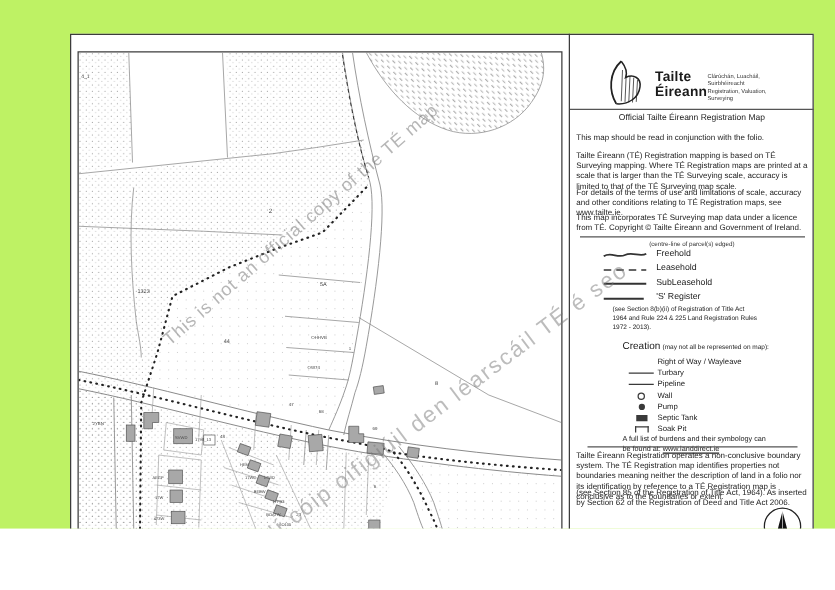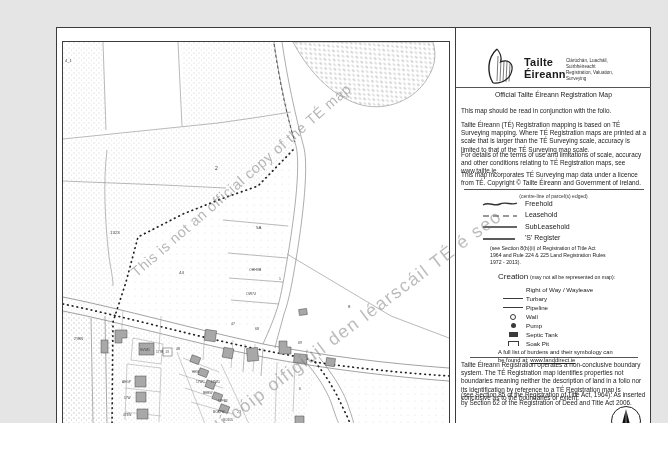--- a/index.html
+++ b/index.html
@@ -1,16 +1,16 @@
 <!DOCTYPE html>
 <html><head>
 <meta charset="utf-8">
 <style>
   html,body{margin:0;padding:0;background:#ffffff;}
-  .page{position:relative;width:668px;height:423px;background:#e5e5e5;overflow:hidden;
+  .page{position:relative;width:668px;height:423px;background:#bef264;overflow:hidden;
         font-family:"Liberation Sans",sans-serif;color:#1a1a1a;}
   .outer-border{position:absolute;left:56px;top:27px;width:595px;height:414px;
         border:1px solid #3c3c3c;box-sizing:border-box;background:#fff;}
   .map-box{position:absolute;left:62px;top:41px;width:386px;height:382px;
         border:1px solid #3c3c3c;box-sizing:content-box;background:#fff;}
   .map-box svg{display:block;}
   .panel-divider{position:absolute;left:455px;top:27px;height:414px;width:0;
         border-left:1px solid #3c3c3c;}
   .panel{position:absolute;left:456px;top:27px;width:195px;height:414px;font-size:6.4px;line-height:1.28;}
   .panel .abs{position:absolute;}

